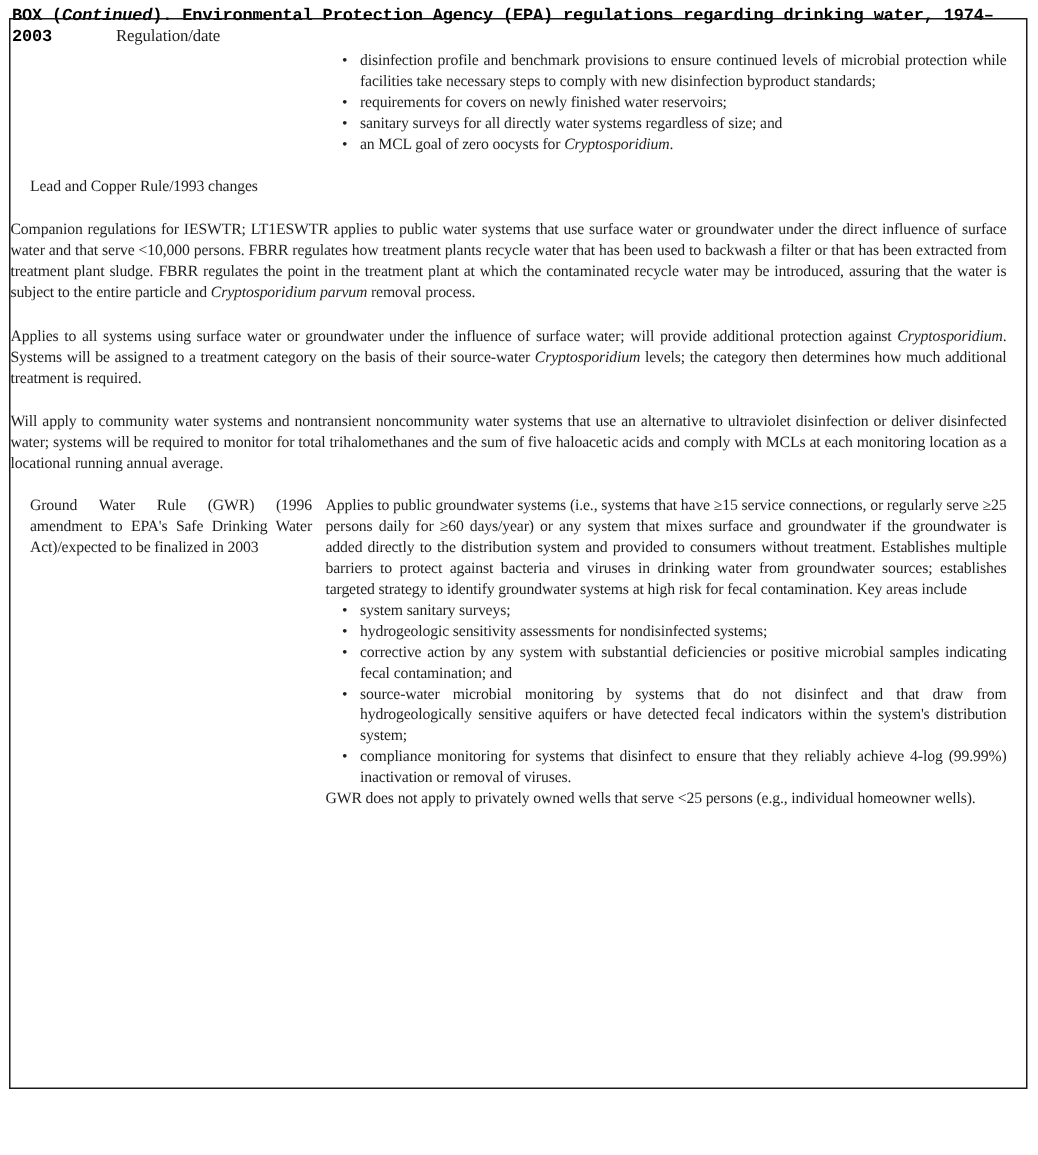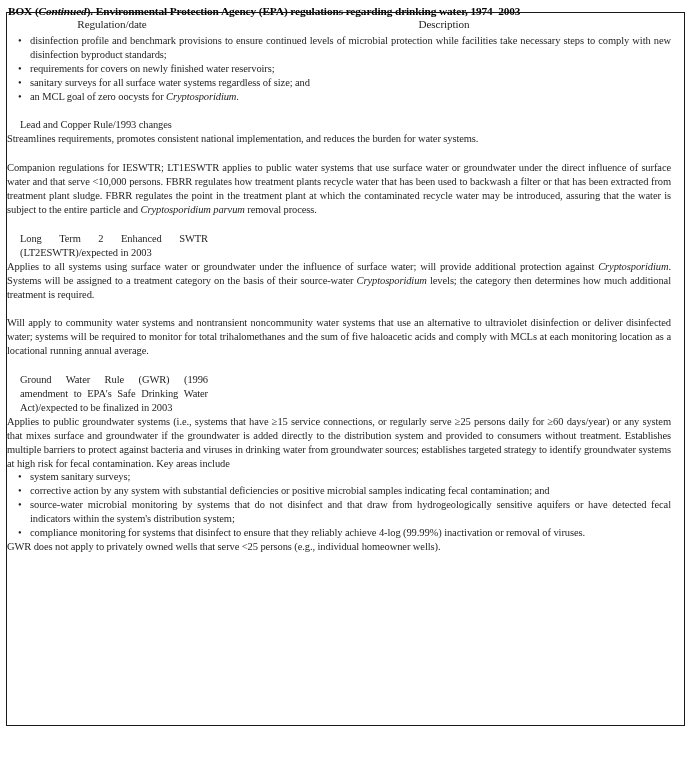--- a/index.html
+++ b/index.html
@@ -13,21 +13,21 @@
     position: relative;
     overflow: hidden;
     font-family: "Liberation Serif", "DejaVu Serif", serif;
     color: #1f1f1f;
   }
   .box-title {
     position: absolute;
     top: 4px;
     left: 8px;
     right: 8px;
-    font-family: Liberation Serif, serif;
+    font-family: Liberation Mono, monospace;
     font-weight: 700;
     font-size: 11.3px;
     line-height: 14px;
     color: #000000;
     letter-spacing: -0.1px;
   }
   .table-box {
     position: absolute;
     top: 12px;
     left: 6px;
@@ -50,21 +50,20 @@
     text-align: center;
   }
   .th-desc {
     flex: 1;
     text-align: center;
     padding-right: 13px;
   }
   .row {
     display: flex;
     margin-top: 15px;
-    flex-direction: column;
   }
   .row:first-child {
     margin-top: 2px;
   }
   .cell-reg {
     width: 210px;
     box-sizing: border-box;
     padding: 0 9px 0 13px;
     text-align: justify;
   }
@@ -95,62 +94,58 @@
   i { font-style: italic; }
 </style>
 </head>
 <body style="background: rgb(255, 255, 255); color: rgb(31, 31, 31);">
 
 <div class="box-title">BOX (<i>Continued</i>). Environmental Protection Agency (EPA) regulations regarding drinking water, 1974–2003</div>
 
 <div class="table-box" style="border-color: rgb(26, 26, 26);">
   <div class="thead">
     <div class="th-reg">Regulation/date</div>
-    <div class="th-desc">Description</div>
   </div>
   <div id="rows">
       <div class="row">
         <div class="cell-reg"></div>
         <div class="cell-desc">
           <ul class="bullets">
             <li>disinfection profile and benchmark provisions to ensure continued levels of microbial protection while facilities take necessary steps to comply with new disinfection byproduct standards;</li>
             <li>requirements for covers on newly finished water reservoirs;</li>
-            <li>sanitary surveys for all surface water systems regardless of size; and</li>
+            <li>sanitary surveys for all directly water systems regardless of size; and</li>
             <li>an MCL goal of zero oocysts for <i>Cryptosporidium</i>.</li>
           </ul>
         </div>
       </div>
       <div class="row">
         <div class="cell-reg">Lead and Copper Rule/1993 changes</div>
-        <div class="cell-desc">
-          <p class="para">Streamlines requirements, promotes consistent national implementation, and reduces the burden for water systems.</p>
-        </div>
       </div>
       <div class="row">
         <div class="cell-desc">
           <p class="para">Companion regulations for IESWTR; LT1ESWTR applies to public water systems that use surface water or groundwater under the direct influence of surface water and that serve &lt;10,000 persons. FBRR regulates how treatment plants recycle water that has been used to backwash a filter or that has been extracted from treatment plant sludge. FBRR regulates the point in the treatment plant at which the contaminated recycle water may be introduced, assuring that the water is subject to the entire particle and <i>Cryptosporidium parvum</i> removal process.</p>
         </div>
       </div>
       <div class="row">
-        <div class="cell-reg">Long Term 2 Enhanced SWTR (LT2ESWTR)/expected in 2003</div>
         <div class="cell-desc">
           <p class="para">Applies to all systems using surface water or groundwater under the influence of surface water; will provide additional protection against <i>Cryptosporidium</i>. Systems will be assigned to a treatment category on the basis of their source-water <i>Cryptosporidium</i> levels; the category then determines how much additional treatment is required.</p>
         </div>
       </div>
       <div class="row">
         <div class="cell-desc">
           <p class="para">Will apply to community water systems and nontransient noncommunity water systems that use an alternative to ultraviolet disinfection or deliver disinfected water; systems will be required to monitor for total trihalomethanes and the sum of five haloacetic acids and comply with MCLs at each monitoring location as a locational running annual average.</p>
         </div>
       </div>
       <div class="row">
         <div class="cell-reg">Ground Water Rule (GWR) (1996 amendment to EPA's Safe Drinking Water Act)/expected to be finalized in 2003</div>
         <div class="cell-desc">
           <p class="para">Applies to public groundwater systems (i.e., systems that have ≥15 service connections, or regularly serve ≥25 persons daily for ≥60 days/year) or any system that mixes surface and groundwater if the groundwater is added directly to the distribution system and provided to consumers without treatment. Establishes multiple barriers to protect against bacteria and viruses in drinking water from groundwater sources; establishes targeted strategy to identify groundwater systems at high risk for fecal contamination. Key areas include</p>
           <ul class="bullets">
             <li>system sanitary surveys;</li>
+            <li>hydrogeologic sensitivity assessments for nondisinfected systems;</li>
             <li>corrective action by any system with substantial deficiencies or positive microbial samples indicating fecal contamination; and</li>
             <li>source-water microbial monitoring by systems that do not disinfect and that draw from hydrogeologically sensitive aquifers or have detected fecal indicators within the system's distribution system;</li>
             <li>compliance monitoring for systems that disinfect to ensure that they reliably achieve 4-log (99.99%) inactivation or removal of viruses.</li>
           </ul>
           <p class="para">GWR does not apply to privately owned wells that serve &lt;25 persons (e.g., individual homeowner wells).</p>
         </div>
       </div>
     </div>
 </div>
 

